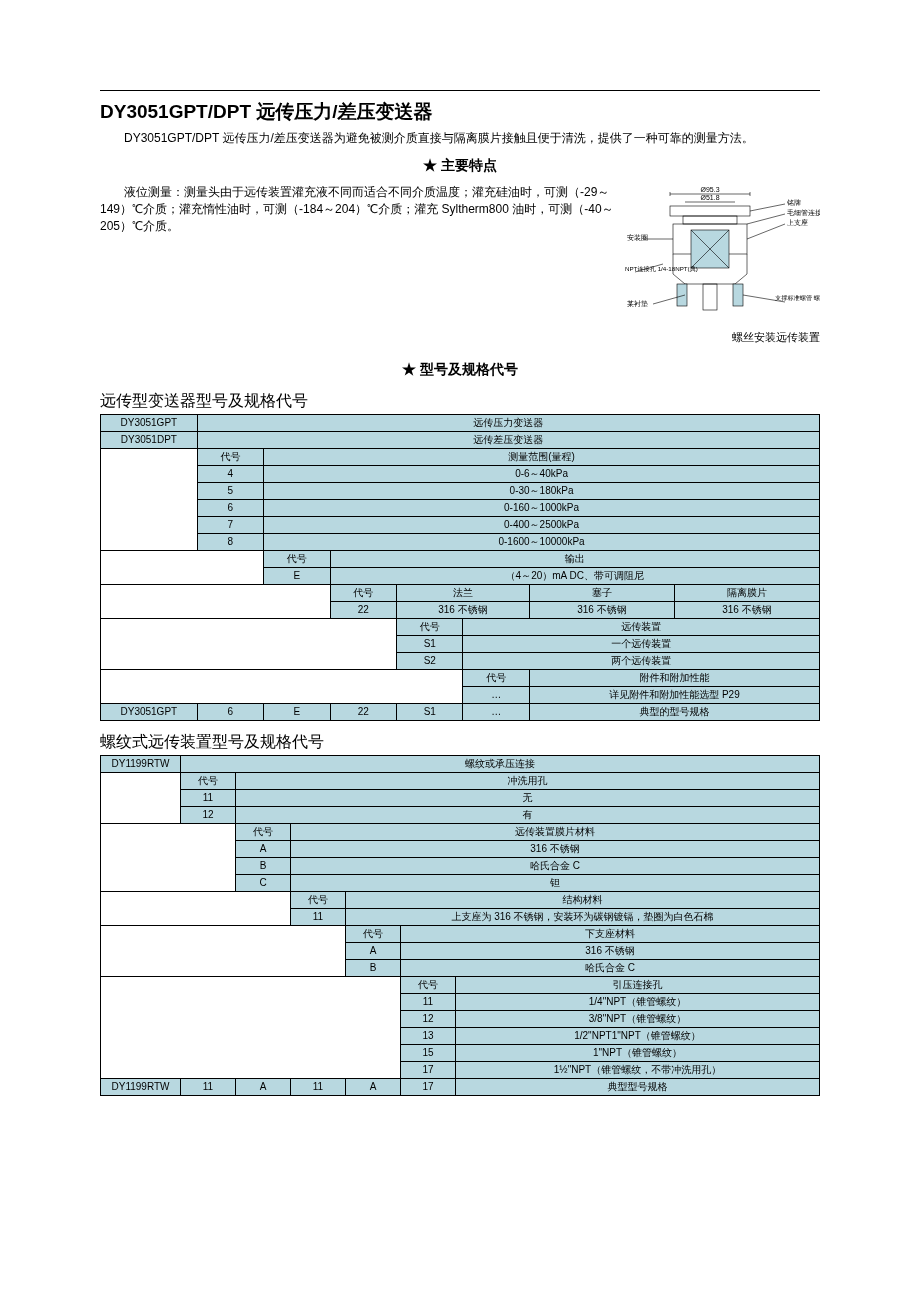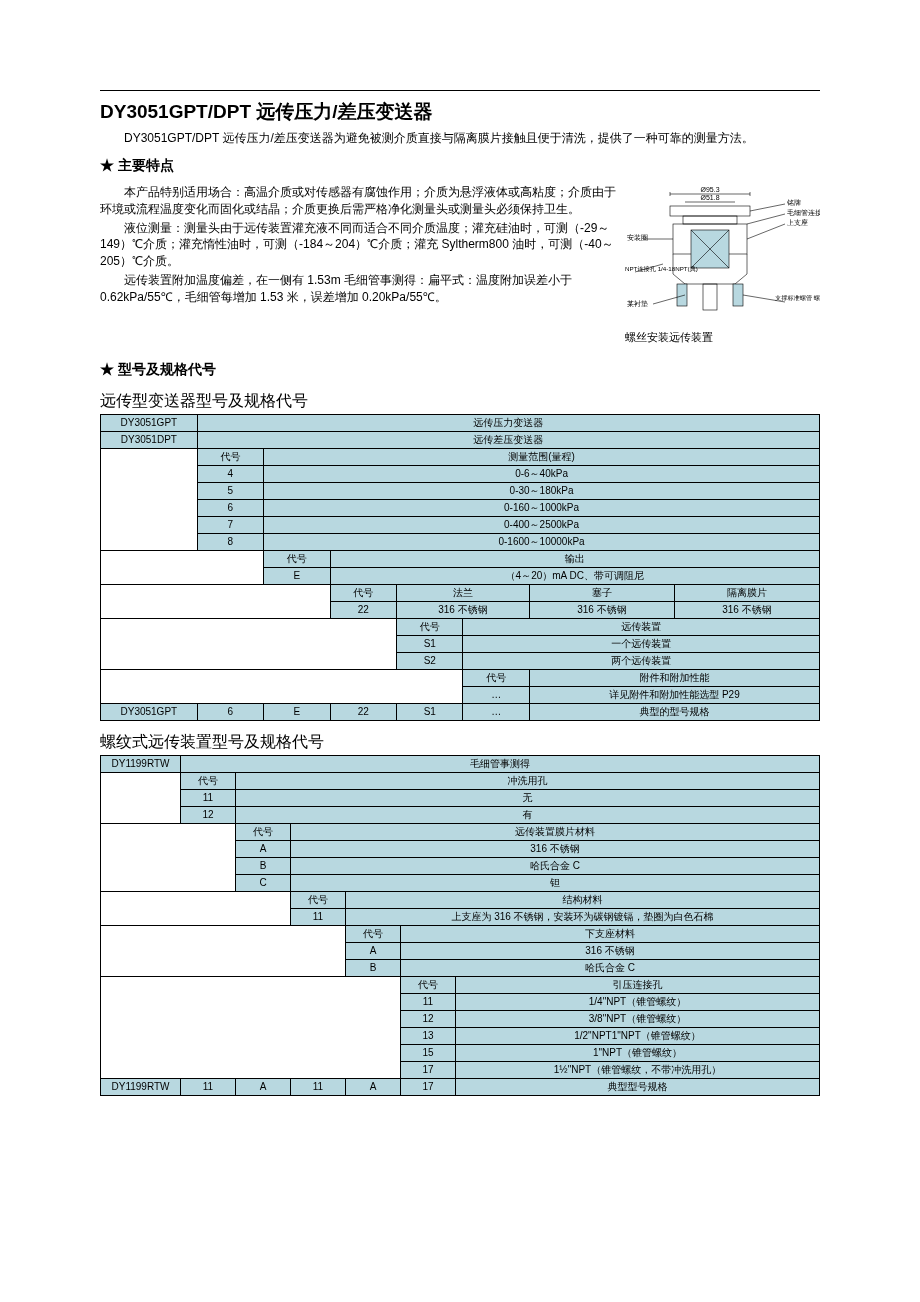--- a/index.html
+++ b/index.html
@@ -8,33 +8,33 @@
   font-size: 12px;
   color: #000;
   background: #fff;
   width: 920px;
   padding: 90px 100px 30px 100px;
   line-height: 1.4;
 }
 .hr-top { border-top: 1px solid #000; margin-bottom: 8px; }
 h1 { font-size: 19px; font-weight: bold; margin-bottom: 4px; }
 .intro { text-indent: 2em; margin-bottom: 0; }
-h2 { font-size: 14px; font-weight: bold; margin: 10px 0 8px 0; }
+h2 { font-size: 14px; font-weight: bold; margin: 10px 0 8px 0; text-align: center; }
 .star { font-size: 14px; }
 .section-body { margin-bottom: 10px; }
 .para { text-indent: 2em; margin-bottom: 2px; }
 .float-fig {
   float: right;
   width: 195px;
   height: 160px;
   margin: 0 0 6px 8px;
   font-size: 9px;
   position: relative;
 }
-.fig-caption { text-align: left; font-size: 11px; margin-top: 2px; }
+.fig-caption { text-align: right; font-size: 11px; margin-top: 2px; }
 .fig-svg { width: 100%; height: 140px; border: none; }
 .clear { clear: both; }
 h3 { font-size: 16px; font-weight: normal; margin: 10px 0 2px 0; }
 table.spec {
   border-collapse: collapse;
   width: 100%;
   font-size: 10px;
 }
 table.spec td, table.spec th {
   border: 1px solid #000;
@@ -91,23 +91,21 @@
       <text x="162" y="41" font-size="7" fill="#000">上支座</text>
       <text x="2" y="56" font-size="7" fill="#000">安装圈</text>
       <text x="0" y="87" font-size="6.2" fill="#000">NPT连接孔
 1/4-18NPT(典)</text>
       <text x="2" y="122" font-size="7" fill="#000">某衬垫</text>
       <text x="150" y="116" font-size="6.2" fill="#000">支撑标准螺管
 螺纹或承压连接</text>
     </svg>
     <div class="fig-caption">螺丝安装远传装置</div>
   </div>
-  <p class="para">本产品特别适用场合：高温介质或对传感器有腐蚀作用；介质为悬浮液体或高粘度；介质由于环境或流程温度变化而固化或结晶；介质更换后需严格净化测量头或测量头必须保持卫生。</p>
   <p class="para">液位测量：测量头由于远传装置灌充液不同而适合不同介质温度；灌充硅油时，可测（-29～149）℃介质；灌充惰性油时，可测（-184～204）℃介质；灌充 Syltherm800 油时，可测（-40～205）℃介质。</p>
-  <p class="para">远传装置附加温度偏差，在一侧有 1.53m 毛细管事测得：扁平式：温度附加误差小于 0.62kPa/55℃，毛细管每增加 1.53 米，误差增加 0.20kPa/55℃。</p>
   <div class="clear"></div>
 </div>
 
 <h2><span class="star">★</span> <span>型号及规格代号</span></h2>
 
 <h3>远传型变送器型号及规格代号</h3>
 <table class="spec small">
 <colgroup>
 <col style="width:80px">
       <col style="width:55px">
@@ -216,21 +214,21 @@
       <col style="width:55px">
       <col style="width:55px">
       <col style="width:55px">
 <col style="width:55px">
       <col style="width:55px">
       <col>
 </colgroup>
 <tbody>
       <tr>
   <td class="hdr">DY1199RTW</td>
-  <td class="hdr left" colspan="6">毛细管事测得</td>
+  <td class="hdr left" colspan="6">螺纹或承压连接</td>
 </tr>
 <tr>
   <td class="blank" rowspan="3"></td>
   <td class="hdr">代号</td>
   <td class="hdr left" colspan="5">冲洗用孔</td>
 </tr>
 <tr>
         <td class="hdr">11</td>
         <td class="hdr left" colspan="5">无</td>
       </tr>

